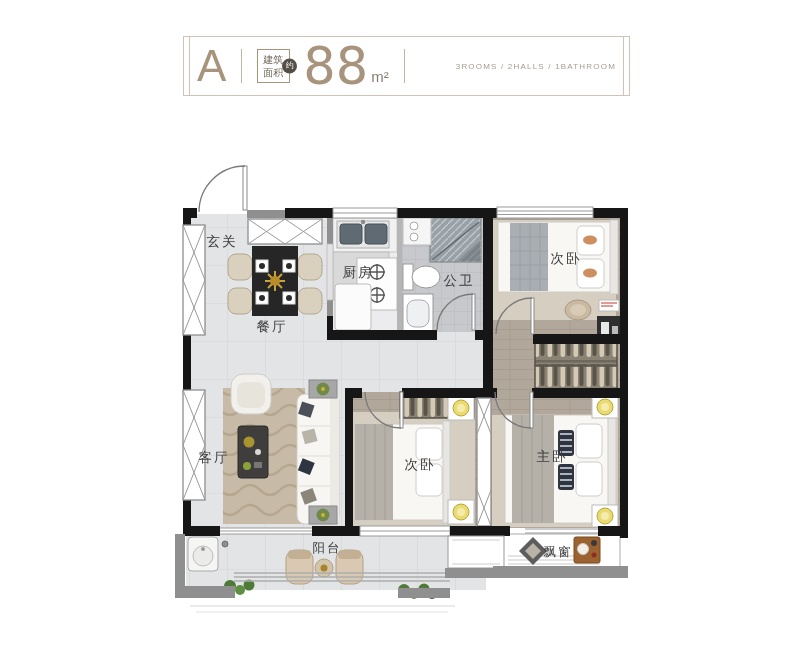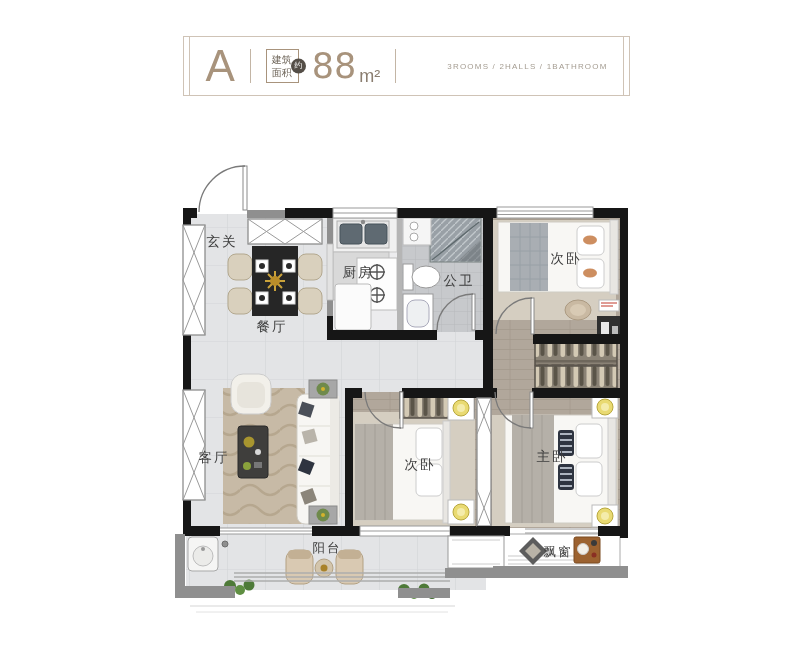--- a/index.html
+++ b/index.html
@@ -13,22 +13,22 @@
   .header::before,.header::after{content:"";position:absolute;top:0;bottom:0;width:1px;background:#cfc3b6;}
   .header::before{left:5px}.header::after{right:5px}
   .unit{font-size:44px;line-height:1;color:#a8937c;font-family:"Liberation Sans",sans-serif;}
   .vdiv{width:1px;height:34px;background:#c3b5a5;}
   .area-group{display:flex;align-items:center;}
   .area-box{position:relative;border:1.2px solid #a8937c;color:#6d6458;font-size:10px;line-height:1.3;
             padding:3px 6px 3px 5px;display:flex;flex-direction:column;align-items:center;}
   .badge{position:absolute;right:-8px;top:50%;transform:translateY(-50%);width:15px;height:15px;
          border-radius:50%;background:#544e47;color:#fff;font-size:8px;
          display:flex;align-items:center;justify-content:center;}
-  .area-value{font-size:35px;color:#a8937c;line-height:1;margin-left:13px;font-family:"DejaVu Sans",sans-serif;}
-  .area-unit{font-size:18px;color:#8b7e70;align-self:flex-end;padding-bottom:7px;margin-left:3px;margin-top:27px;}
+  .area-value{font-size:51px;color:#a8937c;line-height:1;margin-left:13px;font-family:"DejaVu Sans",sans-serif;}
+  .area-unit{font-size:15px;color:#8b7e70;align-self:flex-end;padding-bottom:7px;margin-left:3px;margin-top:27px;}
   .layout-group{display:flex;flex-direction:column;align-items:center;gap:3px;}
   .layout-cn{font-size:19px;color:#a8937c;letter-spacing:3px;font-family:"Liberation Serif",serif;}
   .layout-en{font-size:8px;color:#a49c91;letter-spacing:1.2px;padding-left:36px;}
 
   
   .plan{position:absolute;left:0;top:0;}
   .rl{font-family:"Liberation Serif","DejaVu Serif",serif;font-size:13.5px;fill:#3c3c3c;letter-spacing:2px;}
   .rl-sm{font-size:12.5px;}
   .wall{fill:#161616;}
   .gwall{fill:#8f8f8f;}

